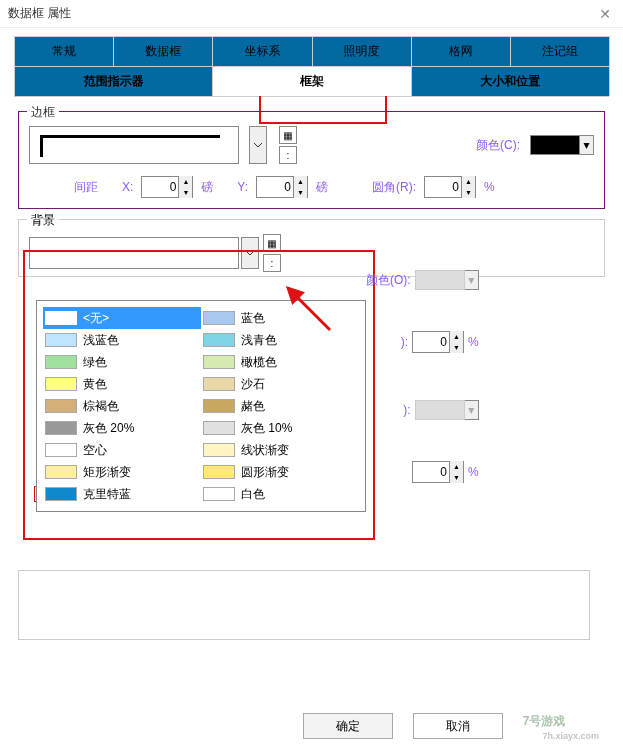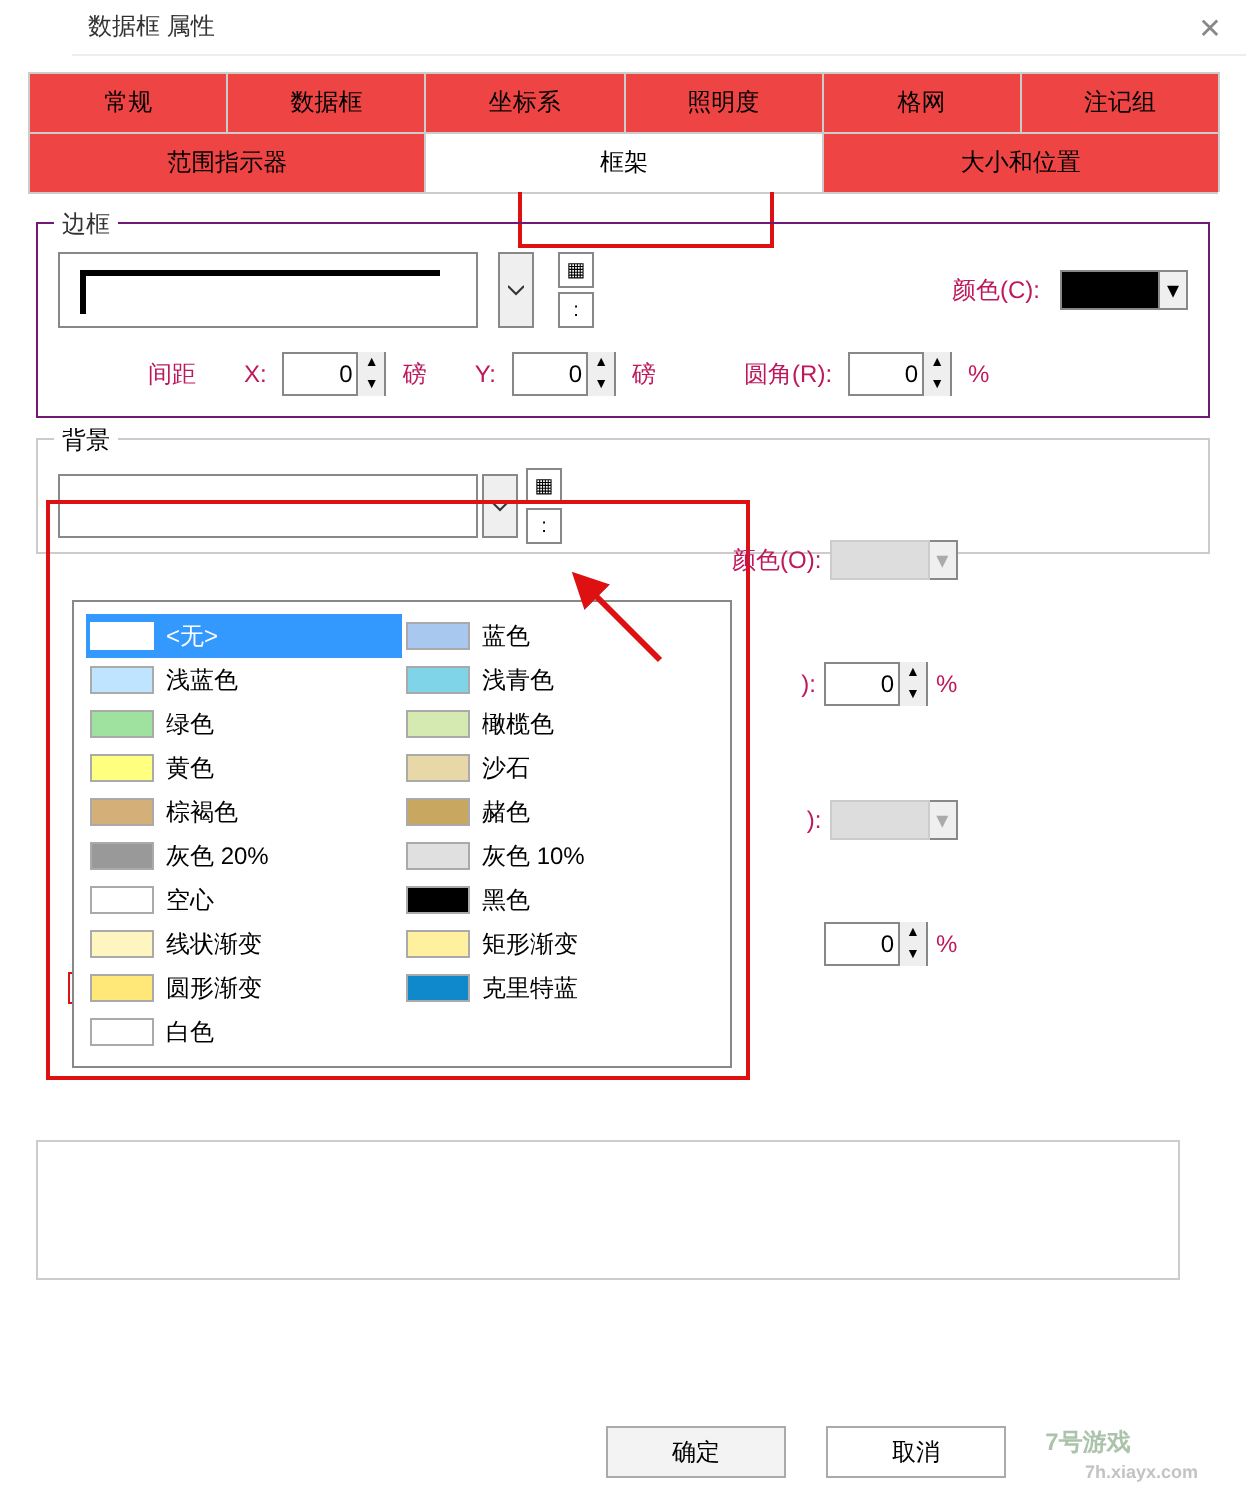--- a/index.html
+++ b/index.html
@@ -1,45 +1,45 @@
 <!DOCTYPE html>
 <html><head>
 <meta charset="utf-8">
 <style>
 * { box-sizing: border-box; margin: 0; padding: 0; font-family: "Microsoft YaHei", sans-serif; font-size: 12px; }
 body { background: #fff; width: 623px; height: 745px; overflow: hidden; position: relative; }
 
-.titlebar { height: 28px; display: flex; align-items: center; padding: 0 8px; border-bottom: 1px solid #eee; margin-left: 36px; }
+.titlebar { height: 28px; display: flex; align-items: center; padding: 0 8px; border-bottom: 1px solid #eee; }
 .titlebar .title { flex: 1; color: #333; }
 .titlebar .close { width: 20px; text-align: center; color: #888; cursor: pointer; font-size: 14px; }
 
 .content { padding: 8px 14px 0 14px; position: relative; }
 
 .tabs { display: flex; flex-wrap: wrap; border-bottom: 1px solid #ccc; }
 .tabs .row { display: flex; width: 100%; }
-.tab { flex: 1; text-align: center; padding: 6px 0; border: 1px solid #ccc; border-bottom: none; background: #ef4444; cursor: pointer; margin-right: -1px; }
+.tab { flex: 1; text-align: center; padding: 6px 0; border: 1px solid #ccc; border-bottom: none; background: #0369a1; cursor: pointer; margin-right: -1px; }
 .tab.selected { background: #fff; position: relative; z-index: 2; }
-.row2 .tab { flex: 1; }
+.row2 .tab { flex: 1; font-weight: bold; }
 
 .frame-highlight { position: absolute; border: 2px solid #d11; pointer-events: none; }
 .frame-highlight.tab-hi { top: 62px; left: 259px; width: 128px; height: 34px; }
 .frame-highlight.bg-hi { top: 222px; left: 23px; width: 352px; height: 290px; }
 
 .group { border: 1px solid #701a75; margin: 14px 4px 4px 4px; padding: 14px 10px 10px 10px; position: relative; }
 .group > .legend { position: absolute; top: -8px; left: 8px; background: #fff; padding: 0 4px; color: #333; }
 
 .border-row { display: flex; align-items: center; gap: 10px; }
 .border-preview { width: 210px; height: 38px; border: 1px solid #888; position: relative; background: #fff; display:flex; align-items:center; justify-content:center; }
 .border-preview .lshape { position:absolute; left:10px; top:8px; width:180px; height:22px; border-top:3px solid #000; border-left:3px solid #000; }
 .dd-btn { width: 18px; height: 38px; border: 1px solid #888; background: #efefef; display:flex; align-items:center; justify-content:center; cursor:pointer; }
 .dd-btn svg { width:8px; height:8px; }
 .icon-stack { display:flex; flex-direction:column; gap:2px; margin-left:2px; }
 .icon-btn { width:18px; height:18px; border:1px solid #888; background:#fff; display:flex; align-items:center; justify-content:center; cursor:pointer; font-size:10px; }
 
-.lbl { color:#be185d; }
+.lbl { color:#8b5cf6; }
 .color-swatch { width:50px; height:20px; border:1px solid #888; background:#000; display:inline-block; }
 .color-dd { display:flex; align-items:center; }
 .color-dd .arr { width:14px; height:20px; border:1px solid #888; border-left:none; background:#efefef; display:flex; align-items:center; justify-content:center; }
 
 .spacing-row { display:flex; align-items:center; gap:8px; margin-top:12px;margin-left:45px; }
 .numbox { display:flex; align-items:center; border:1px solid #888; height:22px; }
 .numbox input { width:36px; border:none; text-align:right; padding:0 2px; font-size:12px; outline:none; }
 .numbox .spin { display:flex; flex-direction:column; width:14px; }
 .numbox .spin button { height:11px; border:none; border-left:1px solid #888; background:#efefef; font-size:7px; line-height:1; cursor:pointer; padding:0; }
 
@@ -257,24 +257,20 @@
       </div>
       <div class="color-cell">
         <span class="sw" style="background: rgb(224, 224, 224);"></span>
         <span>灰色 10%</span>
       </div>
       <div class="color-cell">
         <span class="sw" style="background: rgb(255, 255, 255);"></span>
         <span>空心</span>
       </div>
       <div class="color-cell">
-        <span class="sw" style="background: rgb(0, 0, 0);"></span>
-        <span>黑色</span>
-      </div>
-      <div class="color-cell">
         <span class="sw" style="background: rgb(255, 245, 192);"></span>
         <span>线状渐变</span>
       </div>
       <div class="color-cell">
         <span class="sw" style="background: rgb(255, 240, 160);"></span>
         <span>矩形渐变</span>
       </div>
       <div class="color-cell">
         <span class="sw" style="background: rgb(255, 232, 120);"></span>
         <span>圆形渐变</span>

